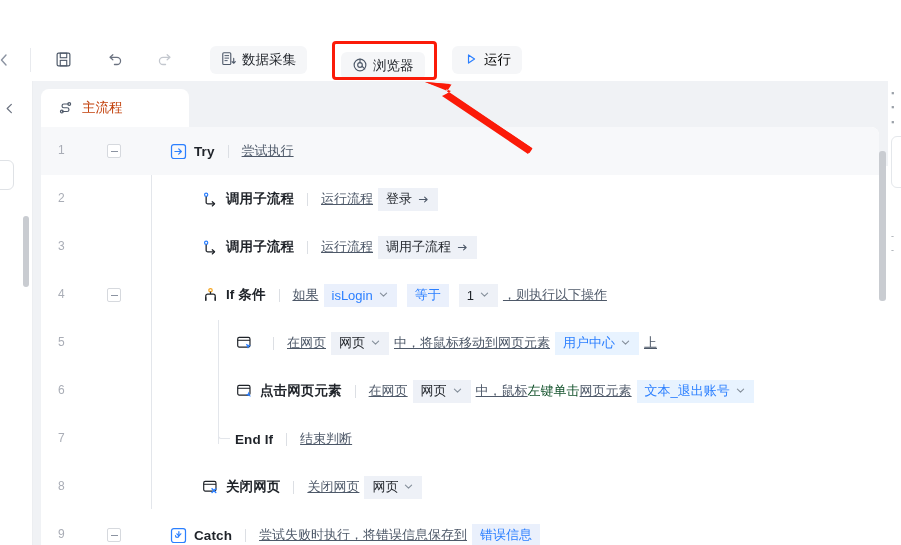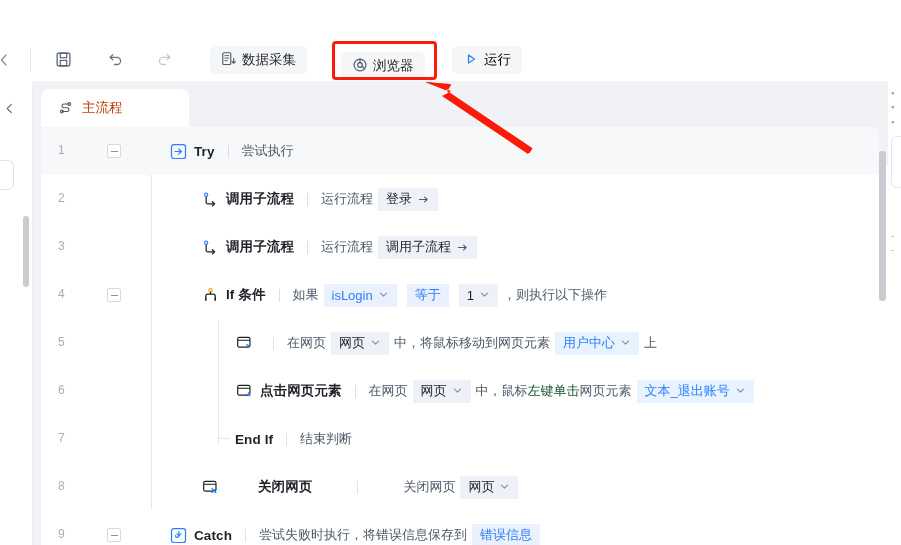--- a/index.html
+++ b/index.html
@@ -113,21 +113,21 @@
   .collapse i { display:block; width:7px; height:1px; background:#8b93a1; }
 
   .node {
     position:absolute; top:0; height:48px; display:flex; align-items:center;
     gap:0; white-space:nowrap;
   }
   .node .ic { width:18px; height:18px; margin-right:7px; display:flex; align-items:center; justify-content:center; flex:none;}
   .node .name { font-weight:bold; font-size:13.5px; color:#1f2329; letter-spacing:.1px;}
   .node .sep { width:1px; height:13px; background:#dcdfe4; margin:0 13px; flex:none;}
   .node .desc { font-size:13px; color:#4e5969; display:flex; align-items:center; gap:0;}
-  .node .desc .t { color:#4e5969; }
+  .node .desc .t { color:#4e5969;text-decoration:underline; }
 
   .chip {
     display:inline-flex; align-items:center; gap:5px;
     height:23px; padding:0 8px; border-radius:0;
     background:#eaf0fc; color:#1f2329; font-size:13px;
     margin:0 5px; cursor:pointer;
   }
   .chip.var { background:#eaf0fc; color:#2b7fff; }
   .chip.varlt { background:#e8f3ff; color:#2b7fff; }
   .chip .cv { color:#86909c; font-size:10px; }
@@ -458,21 +458,21 @@
               <span class="sep"></span>
               <span class="desc">
                 <span class="t">结束判断</span>
               </span>
             </div>
           </div>
           <div class="row" style="top: 336px;">
             <div class="gutter">
               <span class="num">8</span>
             </div>
-            <div class="node" style="left: 160px; gap: 32px;">
+            <div class="node" style="left: 160px;">
               <span class="ic">
                 <svg width="17" height="17" viewBox="0 0 18 18" fill="none">
                   <rect x="1.8" y="2.6" width="13" height="10.2" rx="1.6" stroke="#1f2329" stroke-width="1.25"></rect>
                   <path d="M1.8 5.6h13" stroke="#1f2329" stroke-width="1.1"></path>
                   <path d="M10.6 10.4l4 4M14.6 10.4l-4 4" stroke="#2b7fff" stroke-width="1.5" stroke-linecap="round"></path>
                 </svg>
               </span>
               <span class="name">关闭网页</span>
               <span class="sep"></span>
               <span class="desc">

